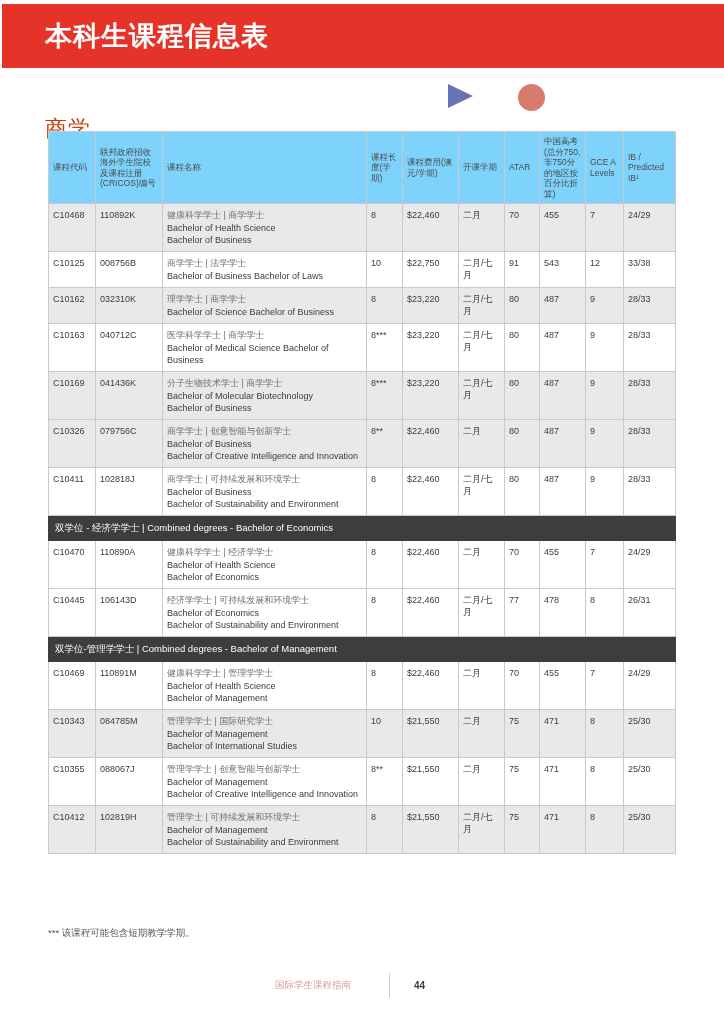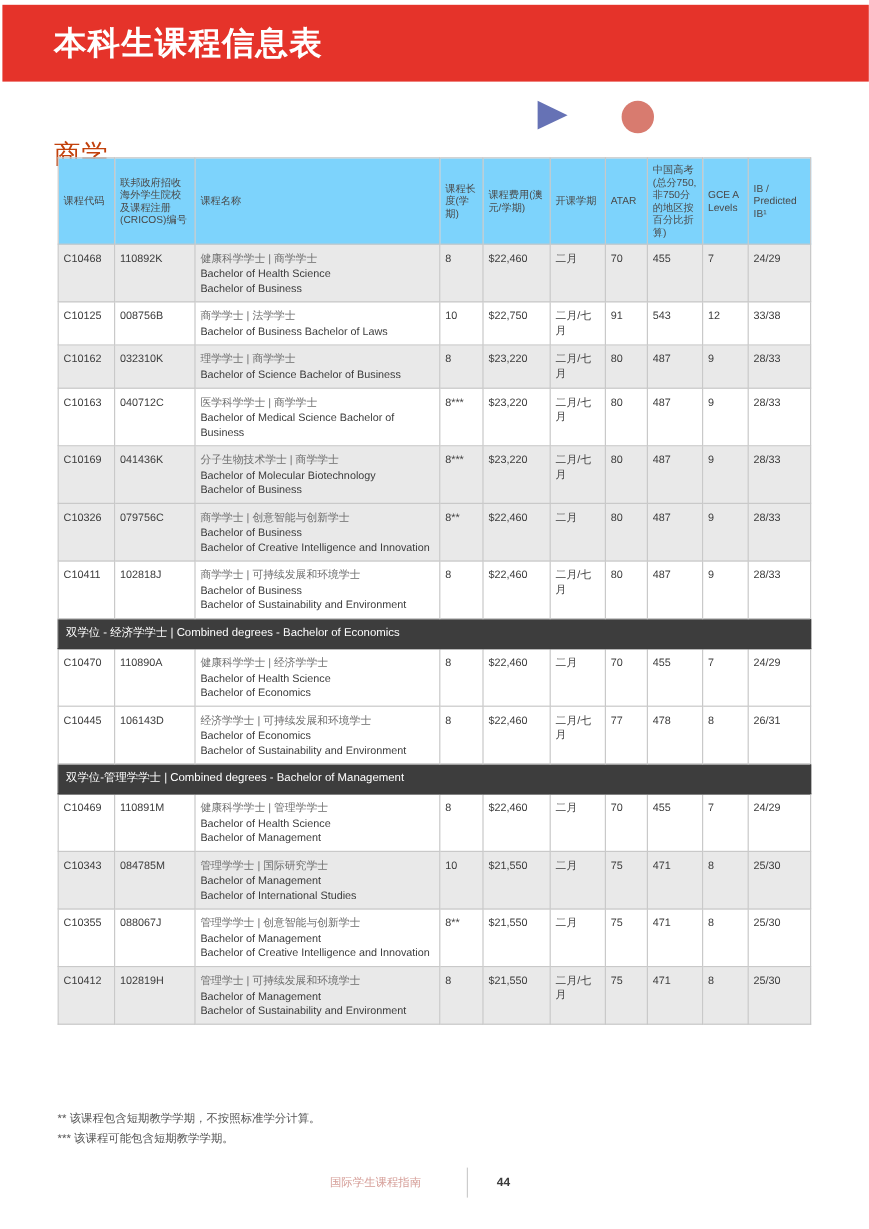--- a/index.html
+++ b/index.html
@@ -317,21 +317,20 @@
         <td class="intake">二月/七月</td>
         <td>75</td>
         <td>471</td>
         <td>8</td>
         <td>25/30</td>
       </tr>
     </tbody>
 </table>
 
 <div class="footnotes">
-    <div>** 该课程包含短期教学学期，不按照标准学分计算。</div>
     <div>*** 该课程可能包含短期教学学期。</div>
   </div>
 
 <div class="page-footer">
   <span class="footer-label">国际学生课程指南</span>
   <span class="footer-divider"></span>
   <span class="page-number">44</span>
 </div>
 
 </body></html>

